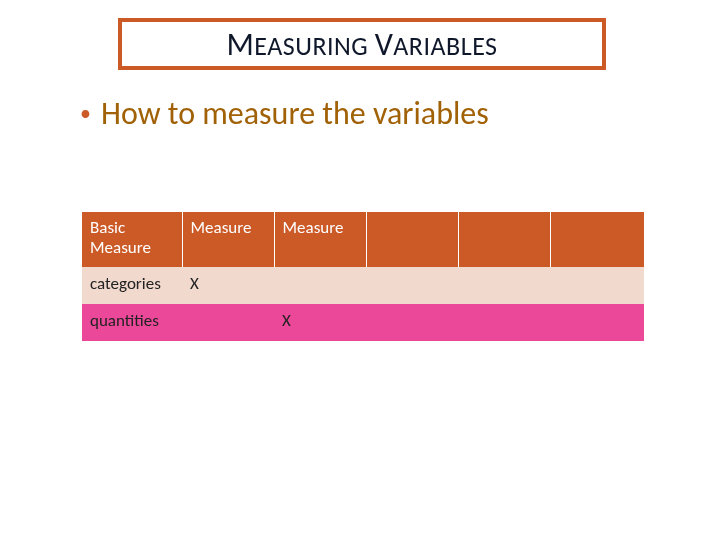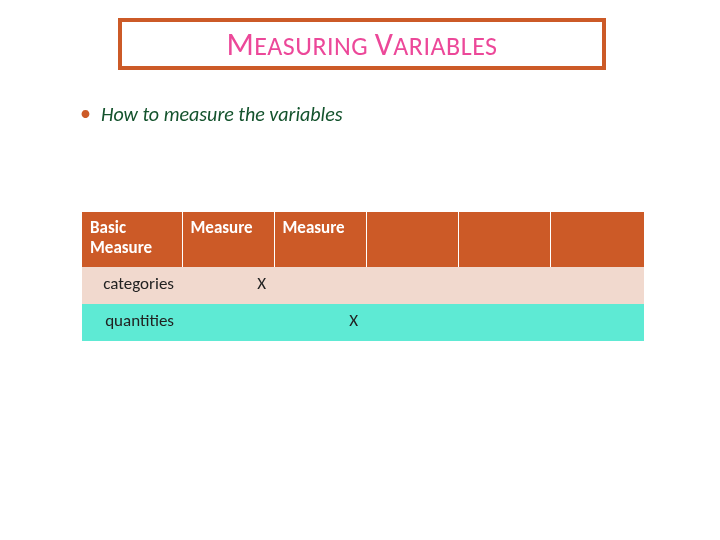--- a/index.html
+++ b/index.html
@@ -24,21 +24,21 @@
     width: 488px;
     height: 52px;
     background: #ffffff;
     border: 4px solid #cc5a27;
     box-sizing: border-box;
     display: flex;
     align-items: center;
     justify-content: center;
   }
   .title-text {
-    color: #ec4899;
+    color: #0f172a;
     font-size: 26px;
     letter-spacing: 0.5px;
     font-weight: 400;
     text-align: right;
   }
   .title-text .cap {
     font-size: 32px;
   }
   .bullet-row {
     position: absolute;
@@ -47,57 +47,55 @@
     display: flex;
     align-items: flex-start;
     gap: 10px;
   }
   .bullet-dot {
     color: #cc5a27;
     font-size: 22px;
     line-height: 28px;
   }
   .bullet-text {
-    font-size: 20px;
-    color: #14532d;
+    font-size: 32px;
+    color: #a16207;
     line-height: 28px;
-    font-style: italic;
   }
   .tbl {
     position: absolute;
     top: 212px;
     left: 82px;
     width: 562px;
     border-collapse: collapse;
     table-layout: fixed;
   }
   .tbl th, .tbl td {
     text-align: left;
     vertical-align: top;
     padding: 6px 8px 10px 8px;
     font-size: 17px;
     font-weight: 400;
     box-sizing: border-box;
   }
   .tbl th {
     background: #cc5a27;
     color: #ffffff;
-    font-weight: 700;
+    font-weight: 400;
     border-right: 1px solid #ffffff;
     height: 46px;
     line-height: 1.15;
   }
   .tbl th:last-child { border-right: none; }
   .tbl td {
     color: #222;
     height: 26px;
-    text-align: right;
   }
   .row-a td { background: #f1d9ce; }
-  .row-b td { background: #5eead4; }
+  .row-b td { background: #ec4899; }
   .col0 { width: 100px; }
   .col1 { width: 92px; }
   .col2 { width: 92px; }
   .col3 { width: 92px; }
   .col4 { width: 92px; }
   .col5 { width: 94px; }
 </style>
 </head>
 <body>
 <div class="slide">

